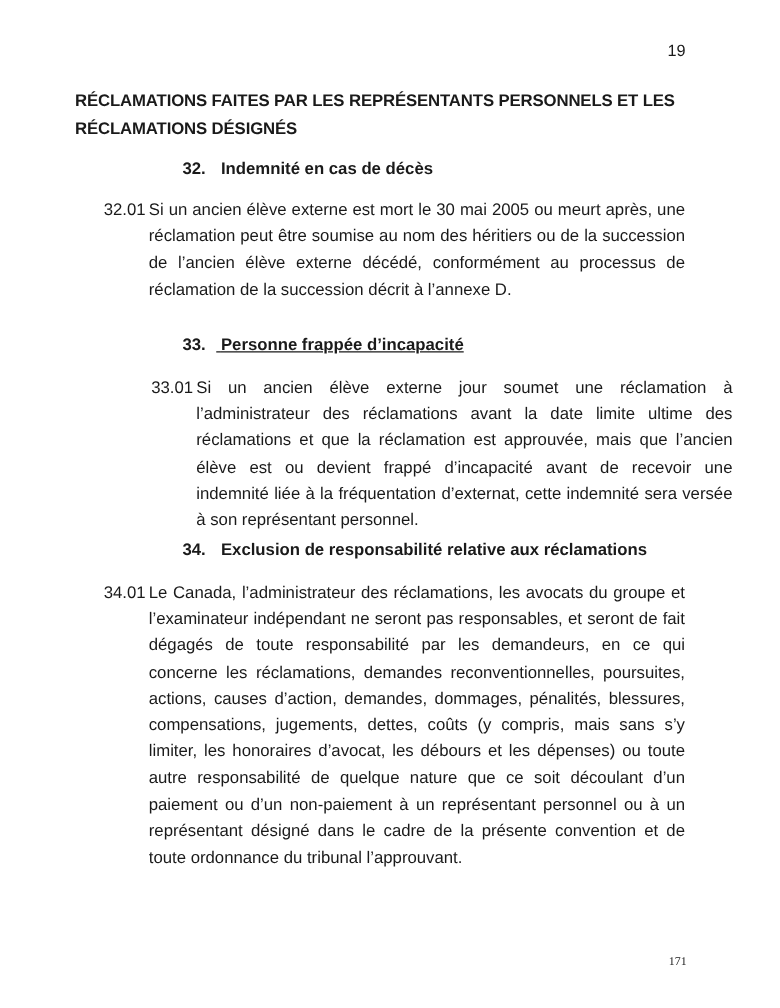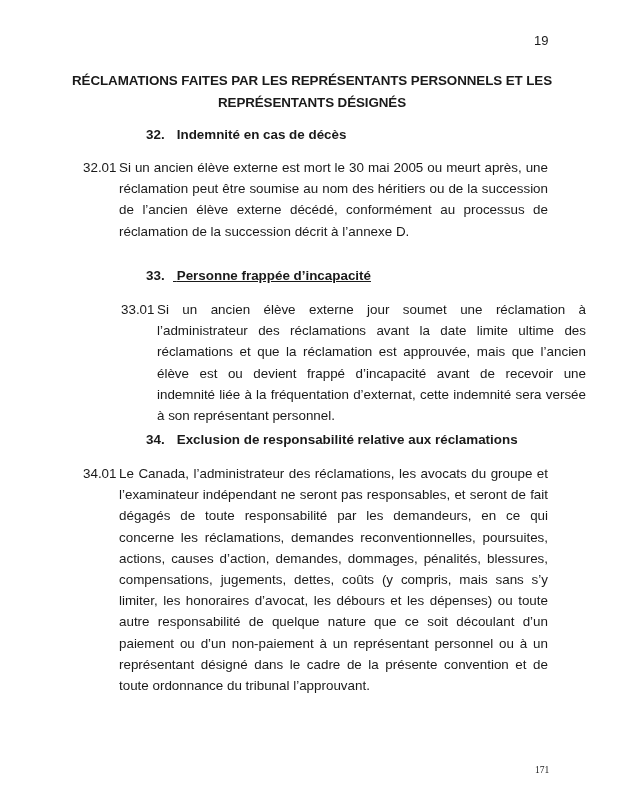--- a/index.html
+++ b/index.html
@@ -6,21 +6,21 @@
     body {
       width: 624px; height: 806px; position: relative; overflow: hidden;
       font-family: "Liberation Sans", sans-serif; color: #1a1a1a;
     }
     .page-num-top {
       position: absolute; top: 33px; left: 534px;
       font-size: 13px;
     }
     .doc-title {
       position: absolute; top: 70px; left: 60px; width: 504px;
-      text-align: center; font-weight: bold; font-size: 13.4px; line-height: 22px;
+      text-align: left; font-weight: bold; font-size: 13.4px; line-height: 22px;
       letter-spacing: -0.1px;
     }
     .section-heading {
       position: absolute; font-weight: bold; font-size: 13.4px; line-height: 18px;
       white-space: nowrap;
     }
     .section-heading .num { display: inline-block; width: 27px; }
     .para {
       position: absolute; left: 83px; width: 465px;
       font-size: 13.4px; line-height: 21.2px;
@@ -33,21 +33,21 @@
       position: absolute; top: 765px; left: 535px; font-size: 9.5px; font-family: Liberation Serif, serif;
     }
   </style>
 </head>
 <body>
 
 <div class="page-num-top">19</div>
 
 <div class="doc-title">
   <div>RÉCLAMATIONS FAITES PAR LES REPRÉSENTANTS PERSONNELS ET LES</div>
-  <div>REPRÉSENTANTS DÉSIGNÉS</div>
+  <div>RÉCLAMATIONS DÉSIGNÉS</div>
 </div>
 
 <div class="section-heading" style="top:126px; left:146px;">
   <span class="num">32.</span>
   <span>Indemnité en cas de décès</span>
 </div>
 <div class="para" style="top:157px;">
   <span class="pnum">32.01</span>
   <span class="ptext">Si un ancien élève externe est mort le 30 mai 2005 ou meurt après, une réclamation peut être soumise au nom des héritiers ou de la succession de l’ancien élève externe décédé, conformément au processus de réclamation de la succession décrit à l’annexe D.</span>
 </div>

